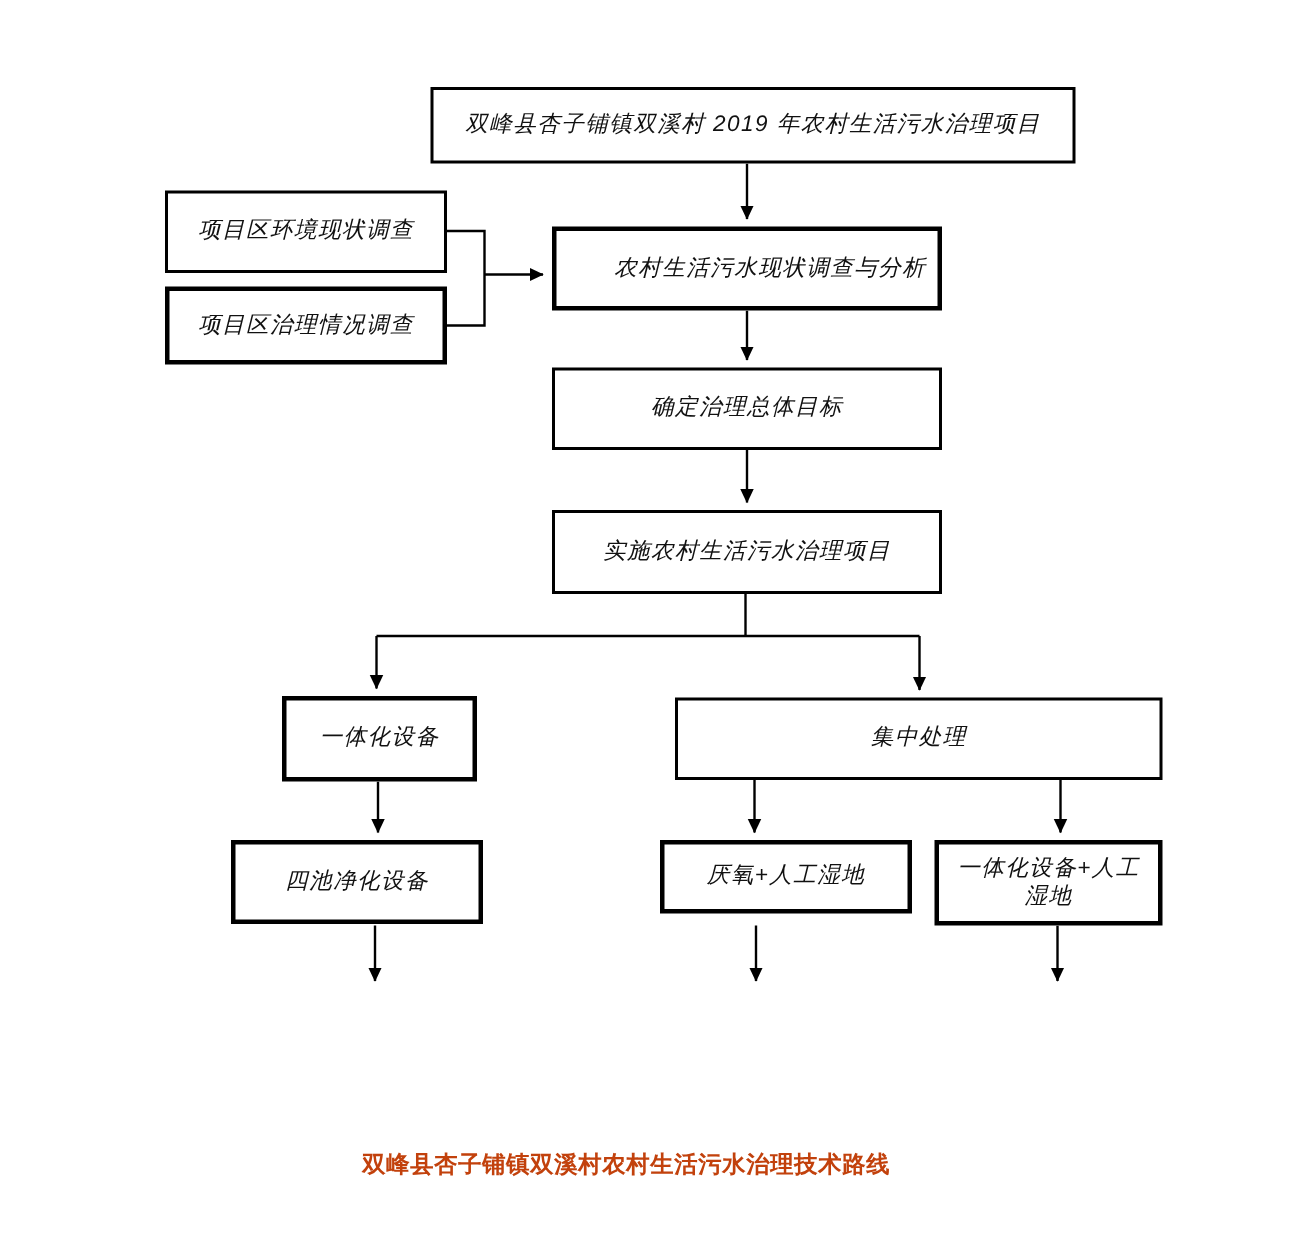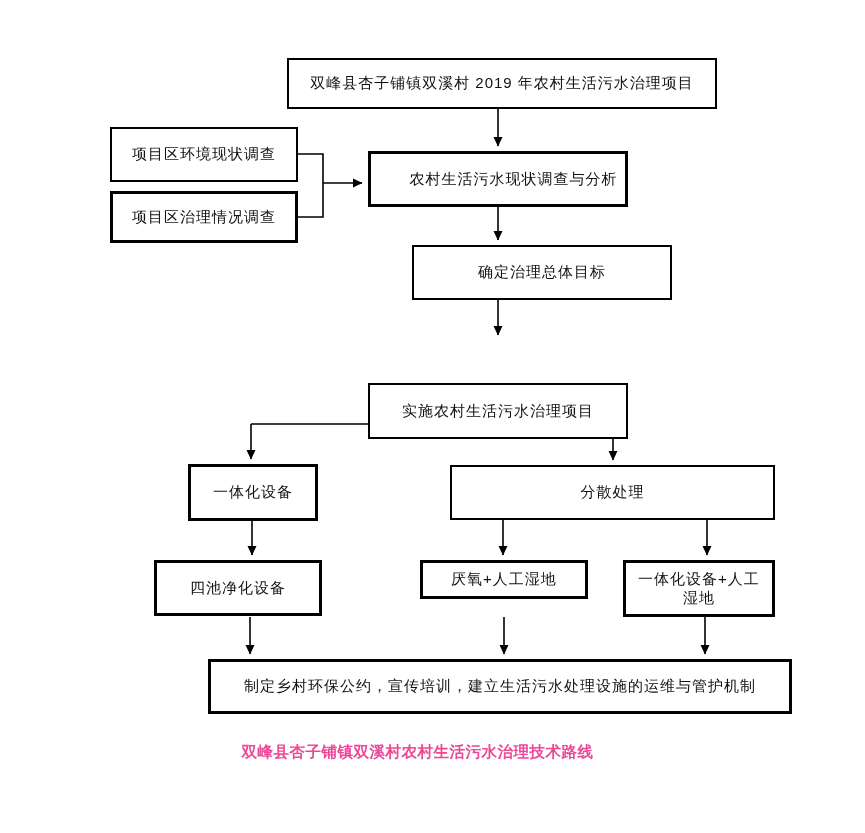--- a/index.html
+++ b/index.html
@@ -29,31 +29,33 @@
     border: 3px solid #000000;
     background: #ffffff;
     display: flex;
     align-items: center;
     justify-content: center;
     text-align: center;
     font-size: 15px;
     letter-spacing: 1px;
     line-height: 1.25;
     padding: 2px 6px;
+    font-style: italic;
   }
   .node.thin { border-width: 2.5px; }
   .caption {
     position: absolute;
     left: 0;
     width: 835px;
     text-align: center;
     font-weight: bold;
     font-size: 15.5px;
     letter-spacing: 0.5px;
-    color: #ec4899;
+    color: #c2410c;
+    margin-top: 24px;
   }
 </style>
 </head>
 <body>
 
 <div class="canvas">
 
   <svg class="connector-layer" width="865" height="833" viewBox="0 0 865 833" xmlns="http://www.w3.org/2000/svg">
     <defs>
       <marker id="arrowhead" markerUnits="userSpaceOnUse" markerWidth="12" markerHeight="12" refX="9" refY="5" orient="auto">
@@ -96,47 +98,44 @@
   </div>
 
   <div class="node" style="left:110px; top:191px; width:188px; height:52px;">
     <span>项目区治理情况调查</span>
   </div>
 
   <div class="node" style="left:368px; top:151px; width:260px; height:56px;padding-left:37px;">
     <span>农村生活污水现状调查与分析</span>
   </div>
 
-  <div class="node thin" style="left:368px; top:245px; width:260px; height:55px;margin-left:44px;">
+  <div class="node thin" style="left:368px; top:245px; width:260px; height:55px;">
     <span>确定治理总体目标</span>
   </div>
 
-  <div class="node thin" style="left:368px; top:340px; width:260px; height:56px;margin-top:43px;">
+  <div class="node thin" style="left:368px; top:340px; width:260px; height:56px;">
     <span>实施农村生活污水治理项目</span>
   </div>
 
   <div class="node" style="left:188px; top:464px; width:130px; height:57px;">
     <span>一体化设备</span>
   </div>
 
   <div class="node thin" style="left:450px; top:465px; width:325px; height:55px;">
-    <span>分散处理</span>
+    <span>集中处理</span>
   </div>
 
   <div class="node" style="left:154px; top:560px; width:168px; height:56px;">
     <span>四池净化设备</span>
   </div>
 
-  <div class="node" style="left:420px; top:560px; width:168px; height:39px;">
+  <div class="node" style="left:440px; top:560px; width:168px; height:49px;">
     <span>厌氧+人工湿地</span>
   </div>
 
   <div class="node" style="left:623px; top:560px; width:152px; height:57px;">
     <span>一体化设备+人工湿地</span>
   </div>
 
-  <div class="node" style="left:208px; top:659px; width:584px; height:55px;">
-    <span>制定乡村环保公约，宣传培训，建立生活污水处理设施的运维与管护机制</span>
-  </div>
 
   <div class="caption" style="top:742px;">双峰县杏子铺镇双溪村农村生活污水治理技术路线</div>
 
 </div>
 
 </body></html>

